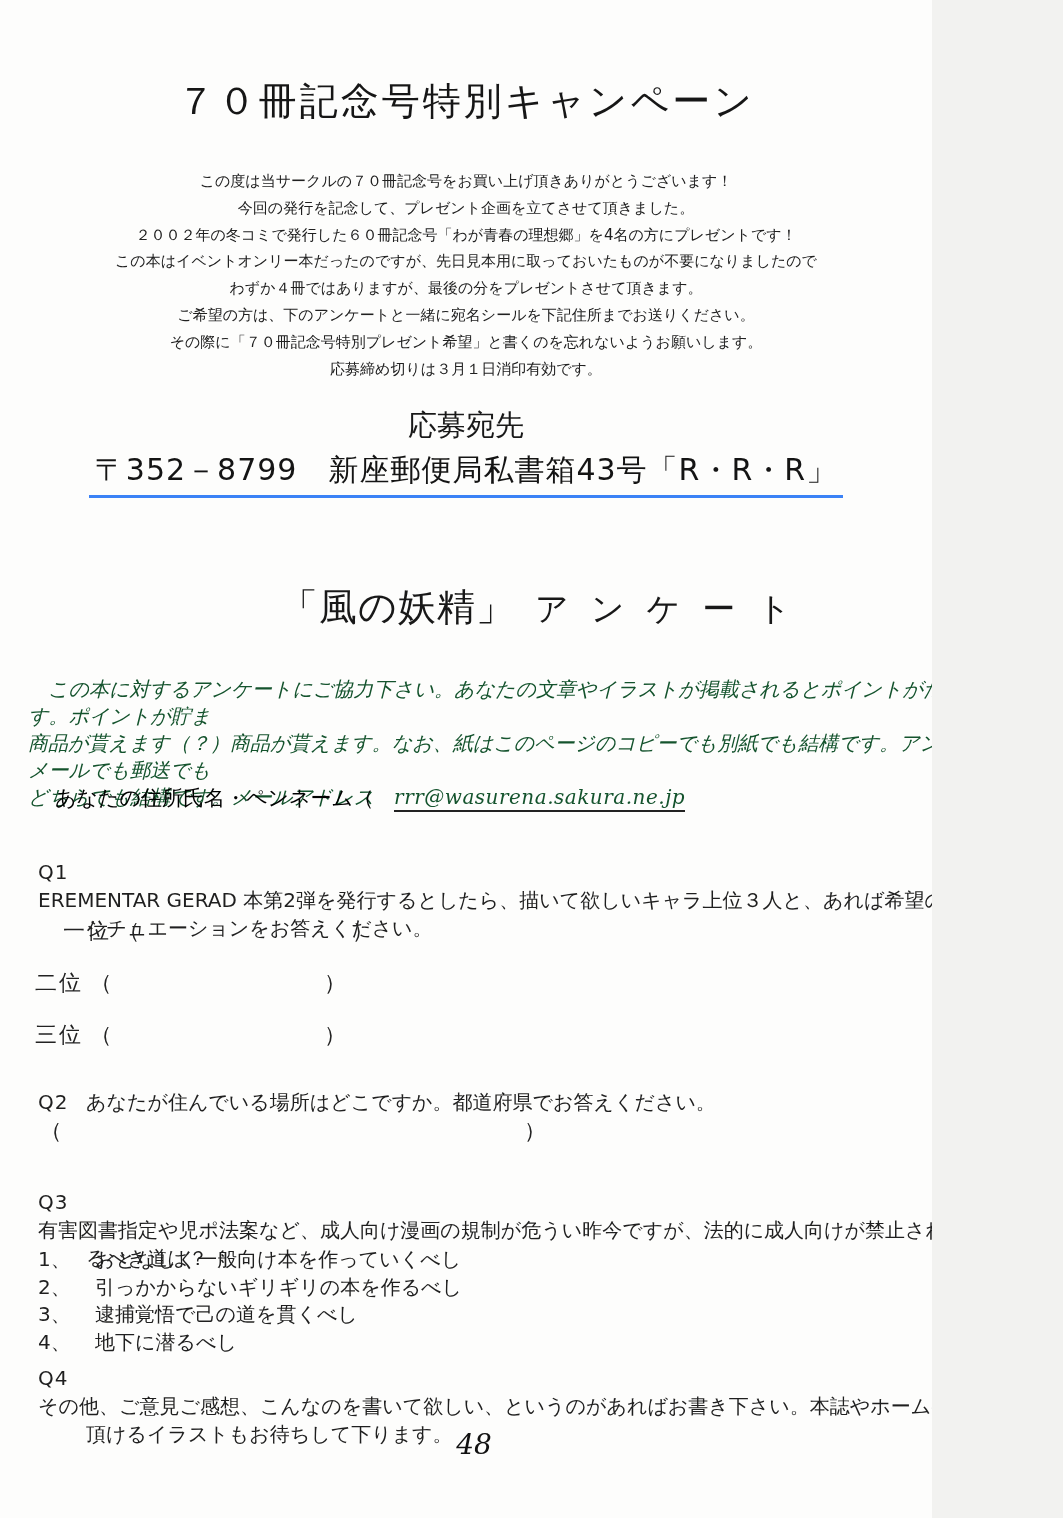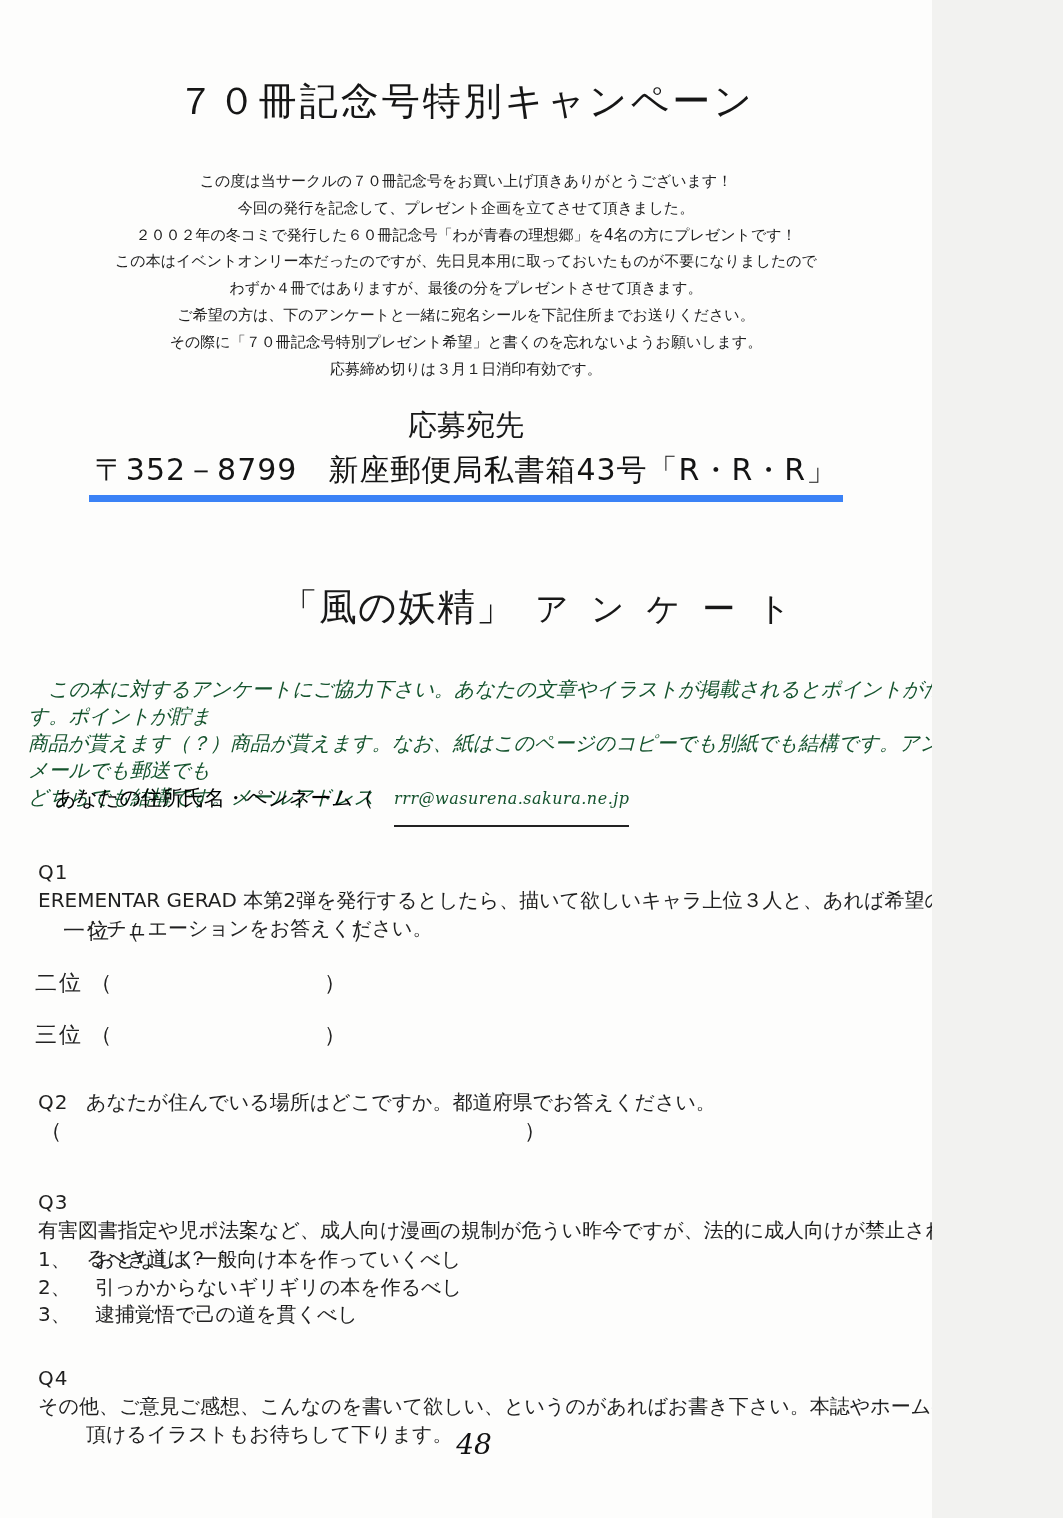--- a/index.html
+++ b/index.html
@@ -25,37 +25,37 @@
   }
   .recipient-label{
     position:absolute;top:406px;left:0;width:100%;
     text-align:center;font-size:29px;color:#191919;
   }
   .mailing-address-wrap{
     position:absolute;top:450px;left:0;width:100%;text-align:center;
   }
   .mailing-address{
     display:inline-block;font-size:30px;font-weight:500;color:#141414;
-    letter-spacing:1px;border-bottom:7px solid #3b82f6;padding:0 6px 4px 6px;
+    letter-spacing:1px;border-bottom:3px solid #3b82f6;padding:0 6px 4px 6px;
   }
   
   .survey-title{
     position:absolute;top:582px;left:280px;white-space:nowrap;
     font-family:"DejaVu Serif","Liberation Serif",serif;color:#181818;
   }
   .survey-title .quoted{font-size:38px;letter-spacing:1px;}
   .survey-title .rest{font-size:33px;letter-spacing:22px;margin-left:20px;margin-top:20px;}
   .survey-intro{
     position:absolute;top:676px;left:28px;width:1000px;
     font-size:20px;line-height:27px;color:#14532d;font-style:italic;
   }
   .email{
-    border-bottom:2px solid #222;padding-bottom:17px;
+    border-bottom:2px solid #222;padding-bottom:1px;
     font-family:"DejaVu Serif","Liberation Serif",serif;
-    font-size:16px;letter-spacing:0.5px;
+    font-size:20px;letter-spacing:0.5px;
   }
   .name-line{
     position:absolute;top:784px;left:55px;font-size:21px;color:#000000;
   }
   .name-close{
     position:absolute;top:804px;left:965px;font-size:22px;color:#222;
   }
   
   .q-block{position:absolute;left:38px;font-size:20px;line-height:28px;color:#1f1f1f;}
   .q-label{display:inline-block;width:48px;letter-spacing:1px;}
@@ -138,20 +138,21 @@
   </div>
 
   <div class="q-block" style="top:1188px;">
     <div><span class="q-label">Q3</span><span class="q-text">有害図書指定や児ポ法案など、成人向け漫画の規制が危うい昨今ですが、法的に成人向けが禁止されたら当サークルがと</span></div>
     <div class="q-cont">るべき道は？</div>
   </div>
   <div class="options" style="top:1246px;">
     <div><span class="opt-num">1、</span><span>おとなしく一般向け本を作っていくべし</span></div>
     <div><span class="opt-num">2、</span><span>引っかからないギリギリの本を作るべし</span></div>
     <div><span class="opt-num">3、</span><span>逮捕覚悟で己の道を貫くべし</span></div>
+    <div><span class="opt-num">4、</span><span>地下に潜るべし</span></div>
   </div>
 
   <div class="q-block" style="top:1364px;">
     <div><span class="q-label">Q4</span><span class="q-text">その他、ご意見ご感想、こんなのを書いて欲しい、というのがあればお書き下さい。本誌やホームページに掲載させて</span></div>
     <div class="q-cont">頂けるイラストもお待ちして下ります。</div>
   </div>
 
   <div class="page-number">48</div>
 
 </div>

